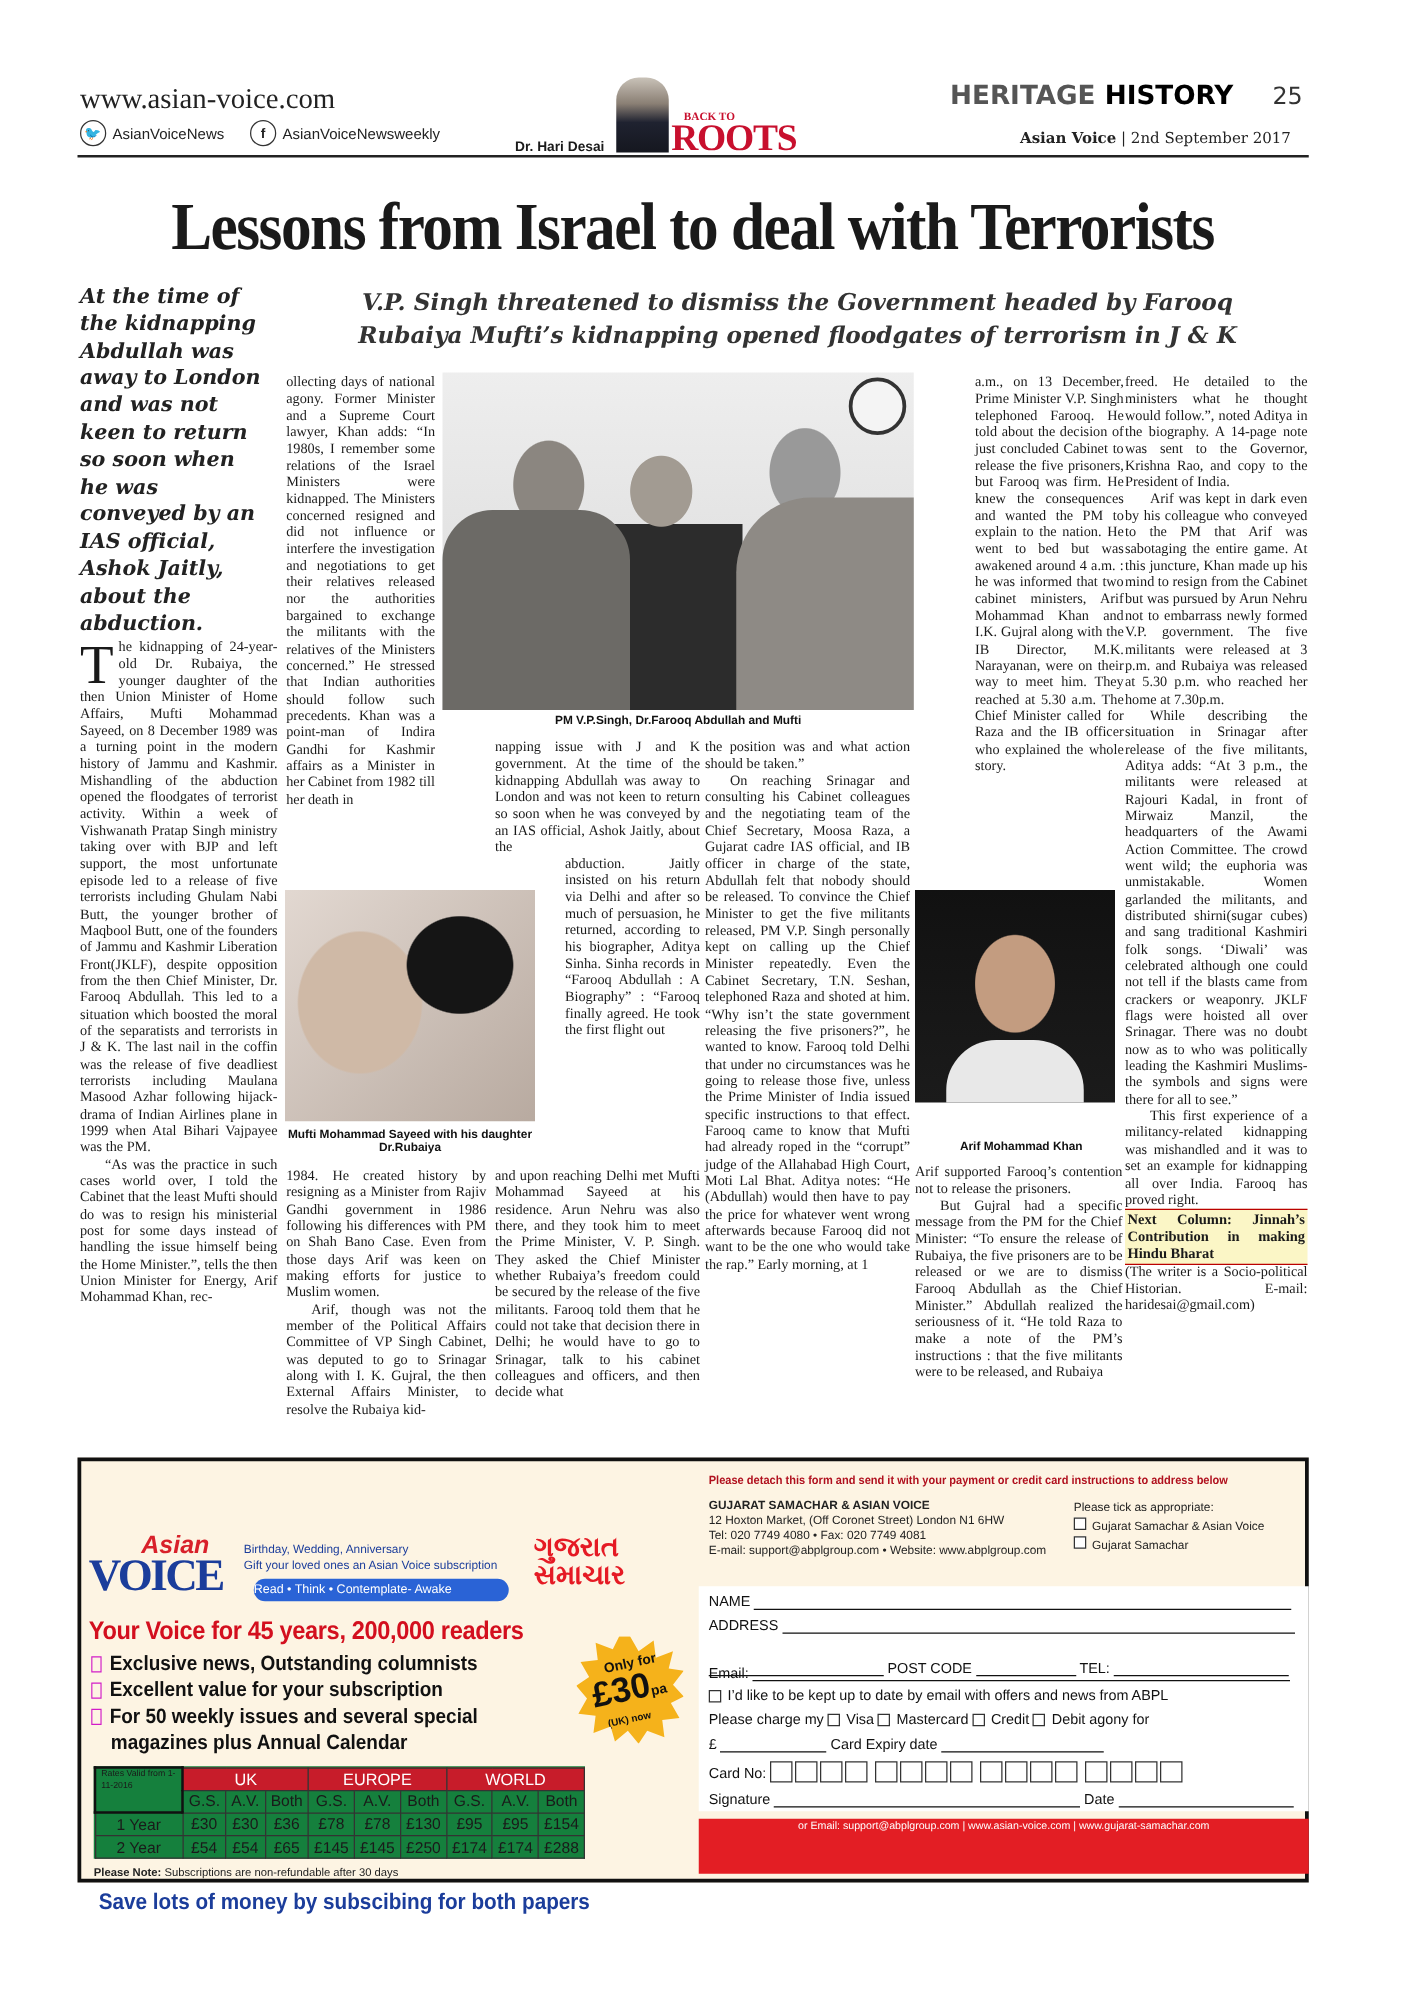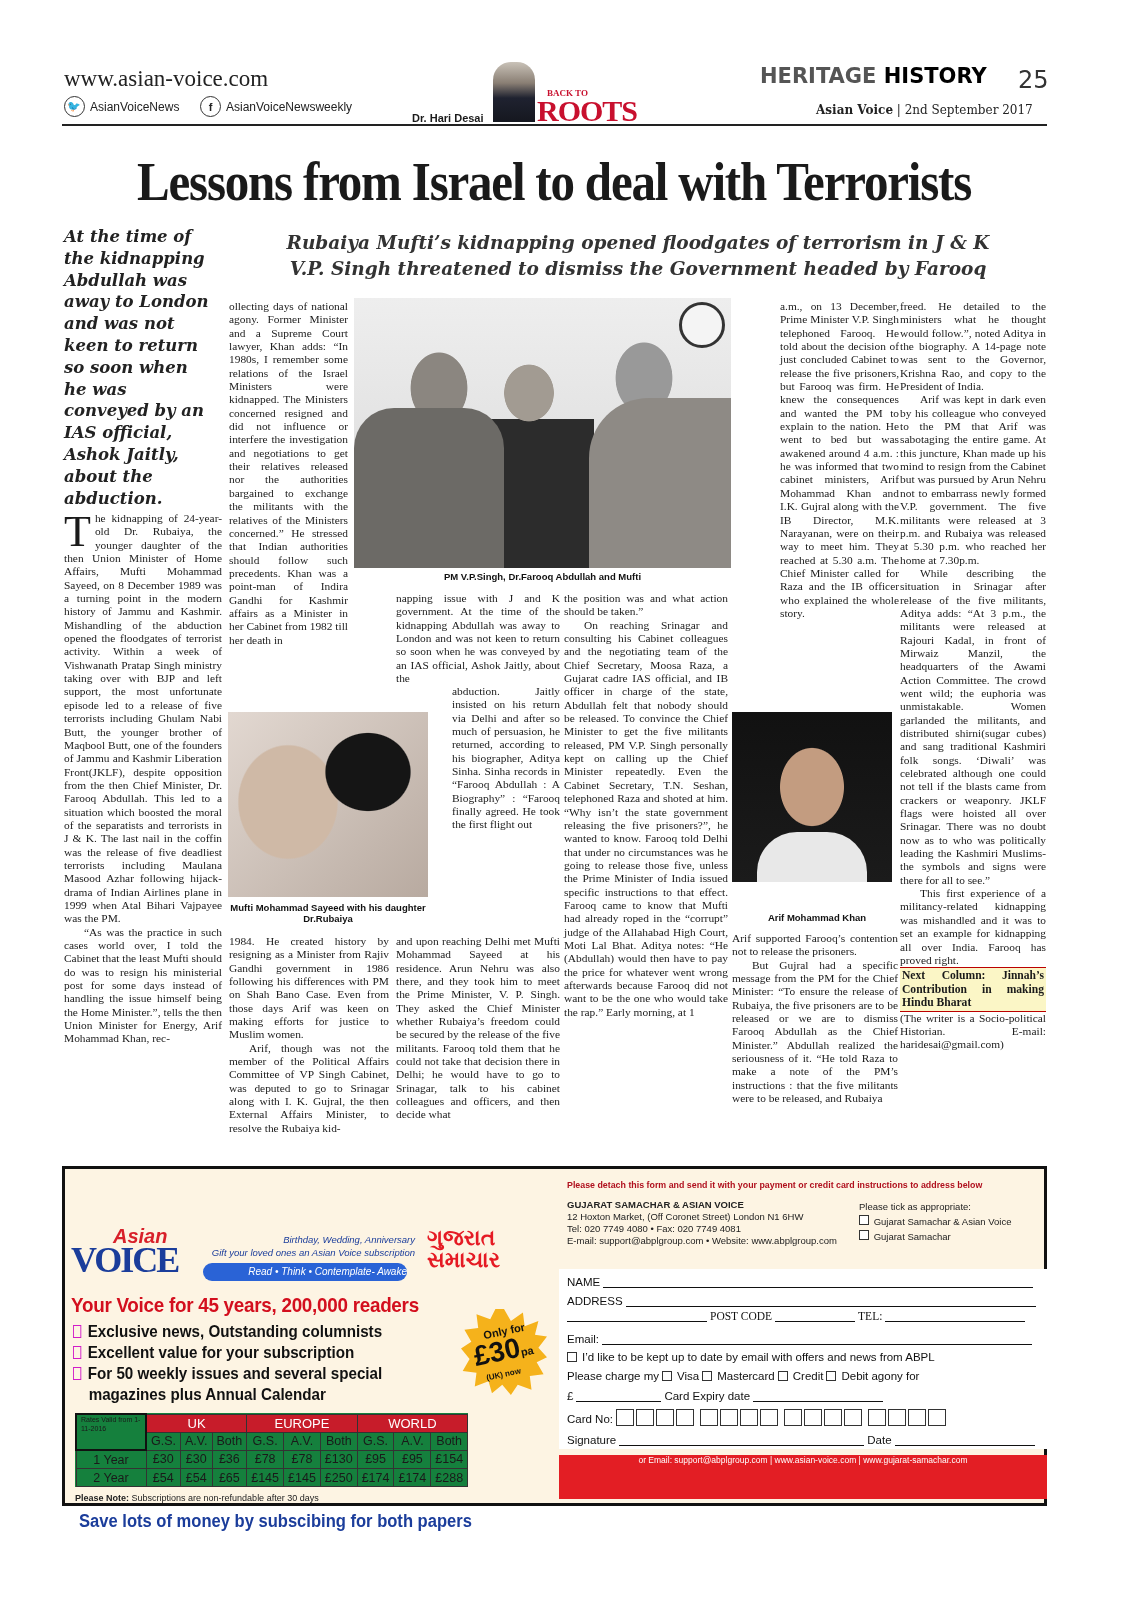--- a/index.html
+++ b/index.html
@@ -9,21 +9,21 @@
   .social{top:96px;font-family:"Liberation Sans",sans-serif;font-size:12px;color:#222;display:flex;align-items:center;gap:5px;}
   .social .ic{width:19px;height:19px;border:1.5px solid #333;border-radius:50%;display:flex;align-items:center;justify-content:center;font-size:11px;font-weight:bold;}
   .hdr-rule{left:62px;top:124px;width:985px;height:1.5px;background:#222;}
   .author-name{left:412px;top:112px;font-family:"Liberation Sans",sans-serif;font-weight:bold;font-size:11px;}
   .author-photo{left:493px;top:62px;width:42px;height:60px;background:linear-gradient(#c9c2b8 0%,#8a7f74 35%,#1f2230 60%,#15171f 100%);border-radius:18px 18px 0 0;}
   .roots{left:537px;top:88px;color:#c8102e;font-family:"Liberation Serif",serif;}
   .roots .small{font-size:9px;font-weight:bold;position:absolute;left:10px;top:0px;white-space:nowrap;}
   .roots .big{font-size:30px;font-weight:bold;position:absolute;left:0;top:6px;letter-spacing:-1px;}
   .section{left:760px;top:64px;font-family:"DejaVu Sans",sans-serif;font-weight:bold;font-size:21px;}
   .section .h1{color:#555;} .section .h2{color:#000000;}
-  .pagenum{left:1018px;top:66px;font-family:"DejaVu Sans",sans-serif;font-size:24px;color:#333;}
+  .pagenum{left:1018px;top:66px;font-family:"DejaVu Sans",sans-serif;font-size:19px;color:#333;}
   .edition{left:816px;top:103px;font-family:"DejaVu Serif",serif;font-size:12px;color:#222;}
   .edition b{font-weight:bold;}
   .headline{left:64px;top:150px;width:980px;text-align:center;font-family:"Liberation Serif",serif;font-weight:bold;font-size:49px;letter-spacing:-1.2px;color:#1a1a1a;transform:scaleY(1.1);transform-origin:top;}
   .pullquote{left:64px;top:226px;width:150px;font-family:"DejaVu Serif",serif;font-style:italic;font-weight:bold;font-size:16.5px;line-height:21.8px;color:#222;}
   .deck{left:228px;top:230px;width:820px;text-align:center;font-family:"DejaVu Serif",serif;font-style:italic;font-weight:bold;font-size:18.5px;line-height:26px;color:#333;}
   .col{font-family:"Liberation Serif",serif;font-size:11.4px;line-height:13.35px;text-align:justify;color:#1a1a1a;}
   .col p{margin:0;}
   .col p.ind{text-indent:20px;}
   .dropcap{float:left;font-size:44px;line-height:36px;margin:2px 4px 0 0;font-family:"Liberation Serif",serif;}
   .photo{background:#999;}
@@ -45,21 +45,21 @@
      radial-gradient(ellipse 45px 55px at 80px 75px,#c39c80 0,#c39c80 70%,transparent 72%),
      linear-gradient(180deg,#111 0,#1b1b1b 100%);}
   .photo3 .shirt{position:absolute;left:25px;top:120px;width:110px;height:50px;background:#e8e8e8;border-radius:40px 40px 0 0;}
   .nextcol{font-family:"Liberation Serif",serif;font-weight:bold;background:#fbf6c6;border-top:1.5px solid #b00;border-bottom:1.5px solid #b00;font-size:11.6px;line-height:13.5px;padding:1px 2px;}
   
   .ad{left:62px;top:1166px;width:985px;height:340px;border:3px solid #111;background:#fdf4e3;box-sizing:border-box;}
   .ad-left{left:0;top:0;width:484px;height:371px;margin-top:48px;}
   .logo-av{left:6px;top:8px;width:110px;height:56px;}
   .logo-av .asian{position:absolute;left:42px;top:0;color:#d8202a;font-family:"Liberation Sans",sans-serif;font-style:italic;font-weight:bold;font-size:20px;}
   .logo-av .voice{position:absolute;left:0;top:14px;color:#1b3d9b;font-family:"Liberation Serif",serif;font-weight:bold;font-size:36px;letter-spacing:-2px;}
-  .promo{left:130px;top:16px;width:220px;text-align:right;font-family:"Liberation Sans",sans-serif;color:#1b3d9b;font-size:9.5px;line-height:13px;font-style:italic;}
+  .promo{left:130px;top:16px;width:220px;text-align:left;font-family:"Liberation Sans",sans-serif;color:#1b3d9b;font-size:9.5px;line-height:13px;}
   .pill{margin:4px auto 0;width:204px;height:18px;border-radius:9px;background:#2a63d6;color:#fff;font-size:10px;line-height:18px;}
   .logo-gs{left:362px;top:10px;width:120px;height:44px;color:#e51a24;font-family:"Liberation Sans",sans-serif;font-weight:bold;font-size:22px;line-height:22px;}
   .tagline{left:6px;top:76px;font-family:"Liberation Sans",sans-serif;font-weight:bold;color:#d30f1e;font-size:20.5px;letter-spacing:-0.3px;transform:scaleX(0.92);transform-origin:left;}
   .bullets{left:8px;top:104px;font-family:"Liberation Sans",sans-serif;font-weight:bold;font-size:16.5px;line-height:21px;color:#111;transform:scaleX(0.92);transform-origin:left;}
   .bullets .b{display:flex;align-items:center;gap:7px;}
   .bullets .sq{width:7px;height:11px;border:1.5px solid #d21cc8;display:inline-block;}
   .burst{left:396px;top:92px;width:86px;height:86px;background:#f5b21b;clip-path:polygon(50% 0,58% 14%,72% 4%,74% 20%,90% 14%,86% 30%,100% 32%,90% 45%,100% 56%,88% 62%,96% 76%,80% 78%,82% 94%,66% 88%,58% 100%,48% 88%,36% 98%,32% 84%,16% 90%,18% 74%,2% 72%,10% 58%,0 46%,12% 38%,4% 24%,20% 22%,18% 6%,34% 12%,40% 0);display:flex;flex-direction:column;align-items:center;justify-content:center;font-family:"Liberation Sans",sans-serif;font-weight:bold;color:#111;}
   .burst .l1{font-size:11px;transform:rotate(-12deg);}
   .burst .l2{font-size:28px;line-height:28px;transform:rotate(-12deg);}
   .burst .l2 small{font-size:11px;}
@@ -108,22 +108,22 @@
 </div>
 <div class="abs pagenum">25</div>
 <div class="abs edition">
   <b>Asian Voice</b> | <span>2nd September 2017</span>
 </div>
 <div class="abs hdr-rule"></div>
 
 <div class="abs headline">Lessons from Israel to deal with Terrorists</div>
 <div class="abs pullquote">At the time of the kidnapping Abdullah was away to London and was not keen to return so soon when he was conveyed by an IAS official, Ashok Jaitly, about the abduction.</div>
 <div class="abs deck">
+  <div>V.P. Singh threatened to dismiss the Government headed by Farooq</div>
   <div>Rubaiya Mufti’s kidnapping opened floodgates of terrorism in J &amp; K</div>
-  <div>V.P. Singh threatened to dismiss the Government headed by Farooq</div>
 </div>
 
 <div class="abs col" style="left:64px;top:512px;width:158px;">
   <p><span class="dropcap">T</span><span>he kidnapping of 24-year-old Dr. Rubaiya, the younger daughter of the then Union Minister of Home Affairs, Mufti Mohammad Sayeed, on 8 December 1989 was a turning point in the modern history of Jammu and Kashmir. Mishandling of the abduction opened the floodgates of terrorist activity. Within a week of Vishwanath Pratap Singh ministry taking over with BJP and left support, the most unfortunate episode led to a release of five terrorists including Ghulam Nabi Butt, the younger brother of Maqbool Butt, one of the founders of Jammu and Kashmir Liberation Front(JKLF), despite opposition from the then Chief Minister, Dr. Farooq Abdullah. This led to a situation which boosted the moral of the separatists and terrorists in J &amp; K. The last nail in the coffin was the release of five deadliest terrorists including Maulana Masood Azhar following hijack-drama of Indian Airlines plane in 1999 when Atal Bihari Vajpayee was the PM.</span></p>
   <p class="ind">“As was the practice in such cases world over, I told the Cabinet that the least Mufti should do was to resign his ministerial post for some days instead of handling the issue himself being the Home Minister.”, tells the then Union Minister for Energy, Arif Mohammad Khan, rec-</p>
 </div>
 
 <div class="abs col" style="left:229px;top:300px;width:119px;">ollecting days of national agony. Former Minister and a Supreme Court lawyer, Khan adds: “In 1980s, I remember some relations of the Israel Ministers were kidnapped. The Ministers concerned resigned and did not influence or interfere the investigation and negotiations to get their relatives released nor the authorities bargained to exchange the militants with the relatives of the Ministers concerned.” He stressed that Indian authorities should follow such precedents. Khan was a point-man of Indira Gandhi for Kashmir affairs as a Minister in her Cabinet from 1982 till her death in</div>
 
 <div class="abs photo photo1">
@@ -272,21 +272,21 @@
     </div>
     <div class="abs form-bg"></div>
     <div class="fline" style="top:106px;">
         <span>NAME</span>
         <span class="u" style="width:430px;"></span>
       </div>
     <div class="fline" style="top:125px;">
         <span>ADDRESS</span>
         <span class="u" style="width:410px;"></span>
       </div>
-    <div class="fline" style="top:140px;font-family:Liberation Serif, serif;">
+    <div class="fline" style="top:159px;">
         <span class="u" style="width:140px;"></span>
         <span>POST CODE</span>
         <span class="u" style="width:80px;"></span>
         <span>TEL:</span>
         <span class="u" style="width:140px;"></span>
       </div>
     <div class="fline" style="top:163px;">
         <span>Email:</span>
         <span class="u" style="width:430px;"></span>
       </div>

